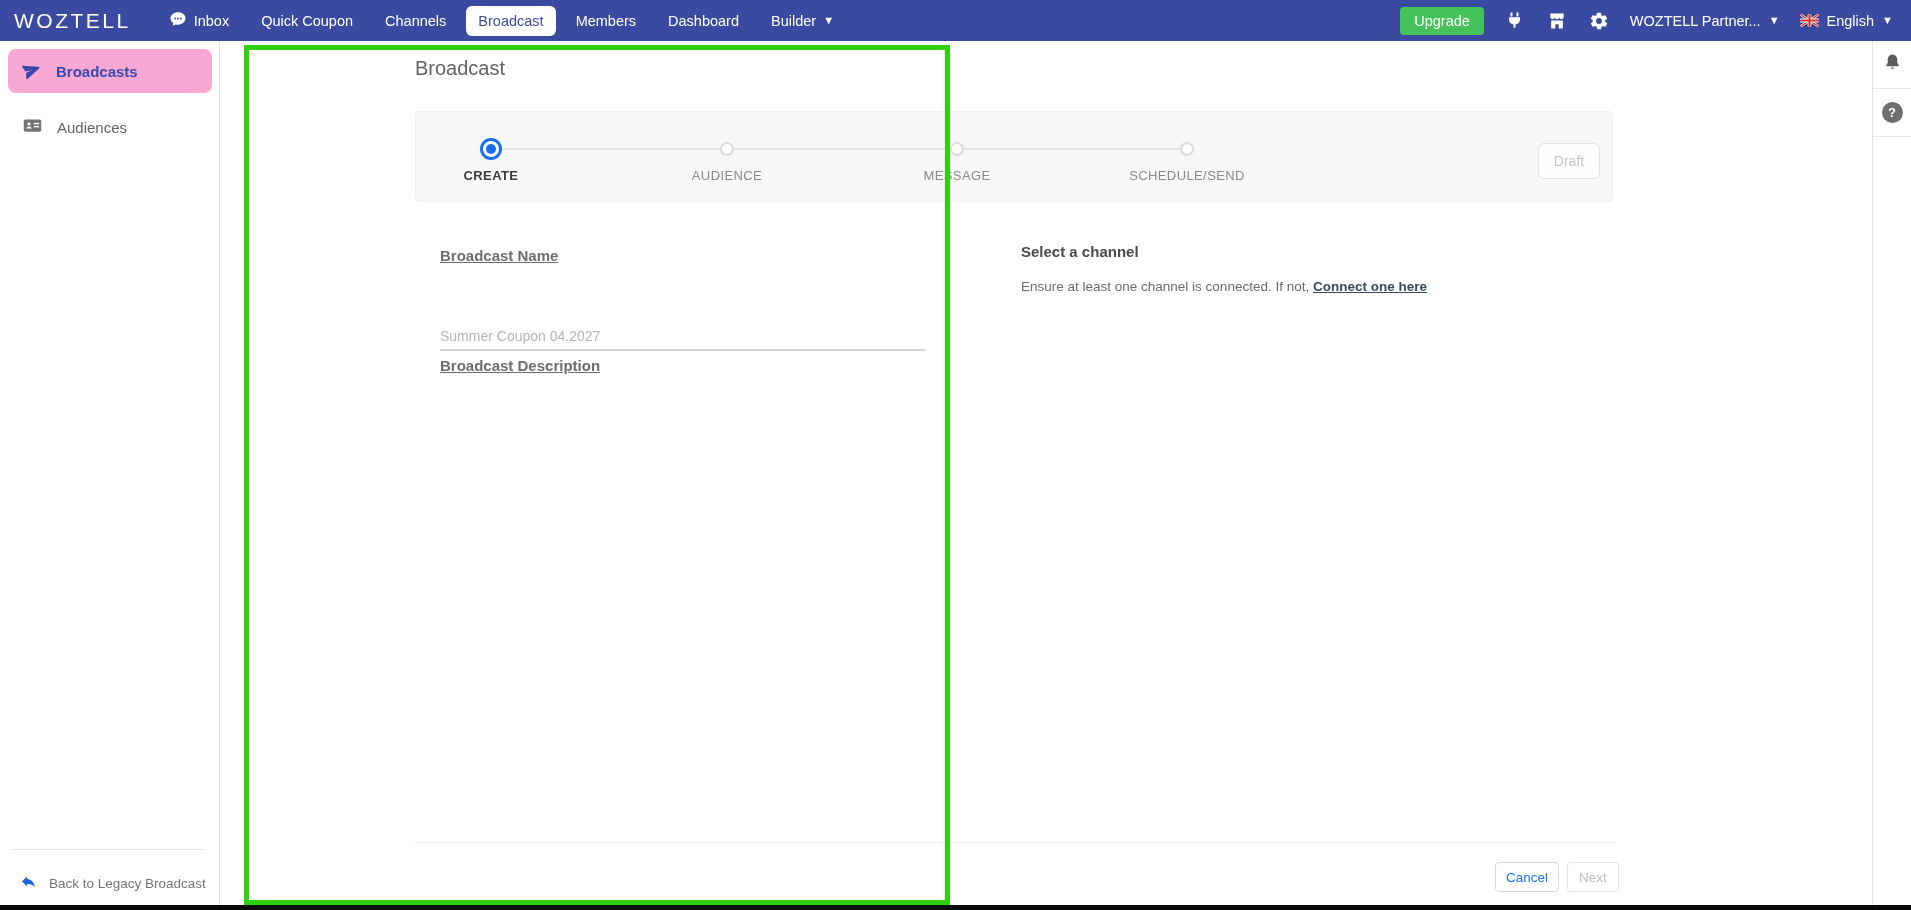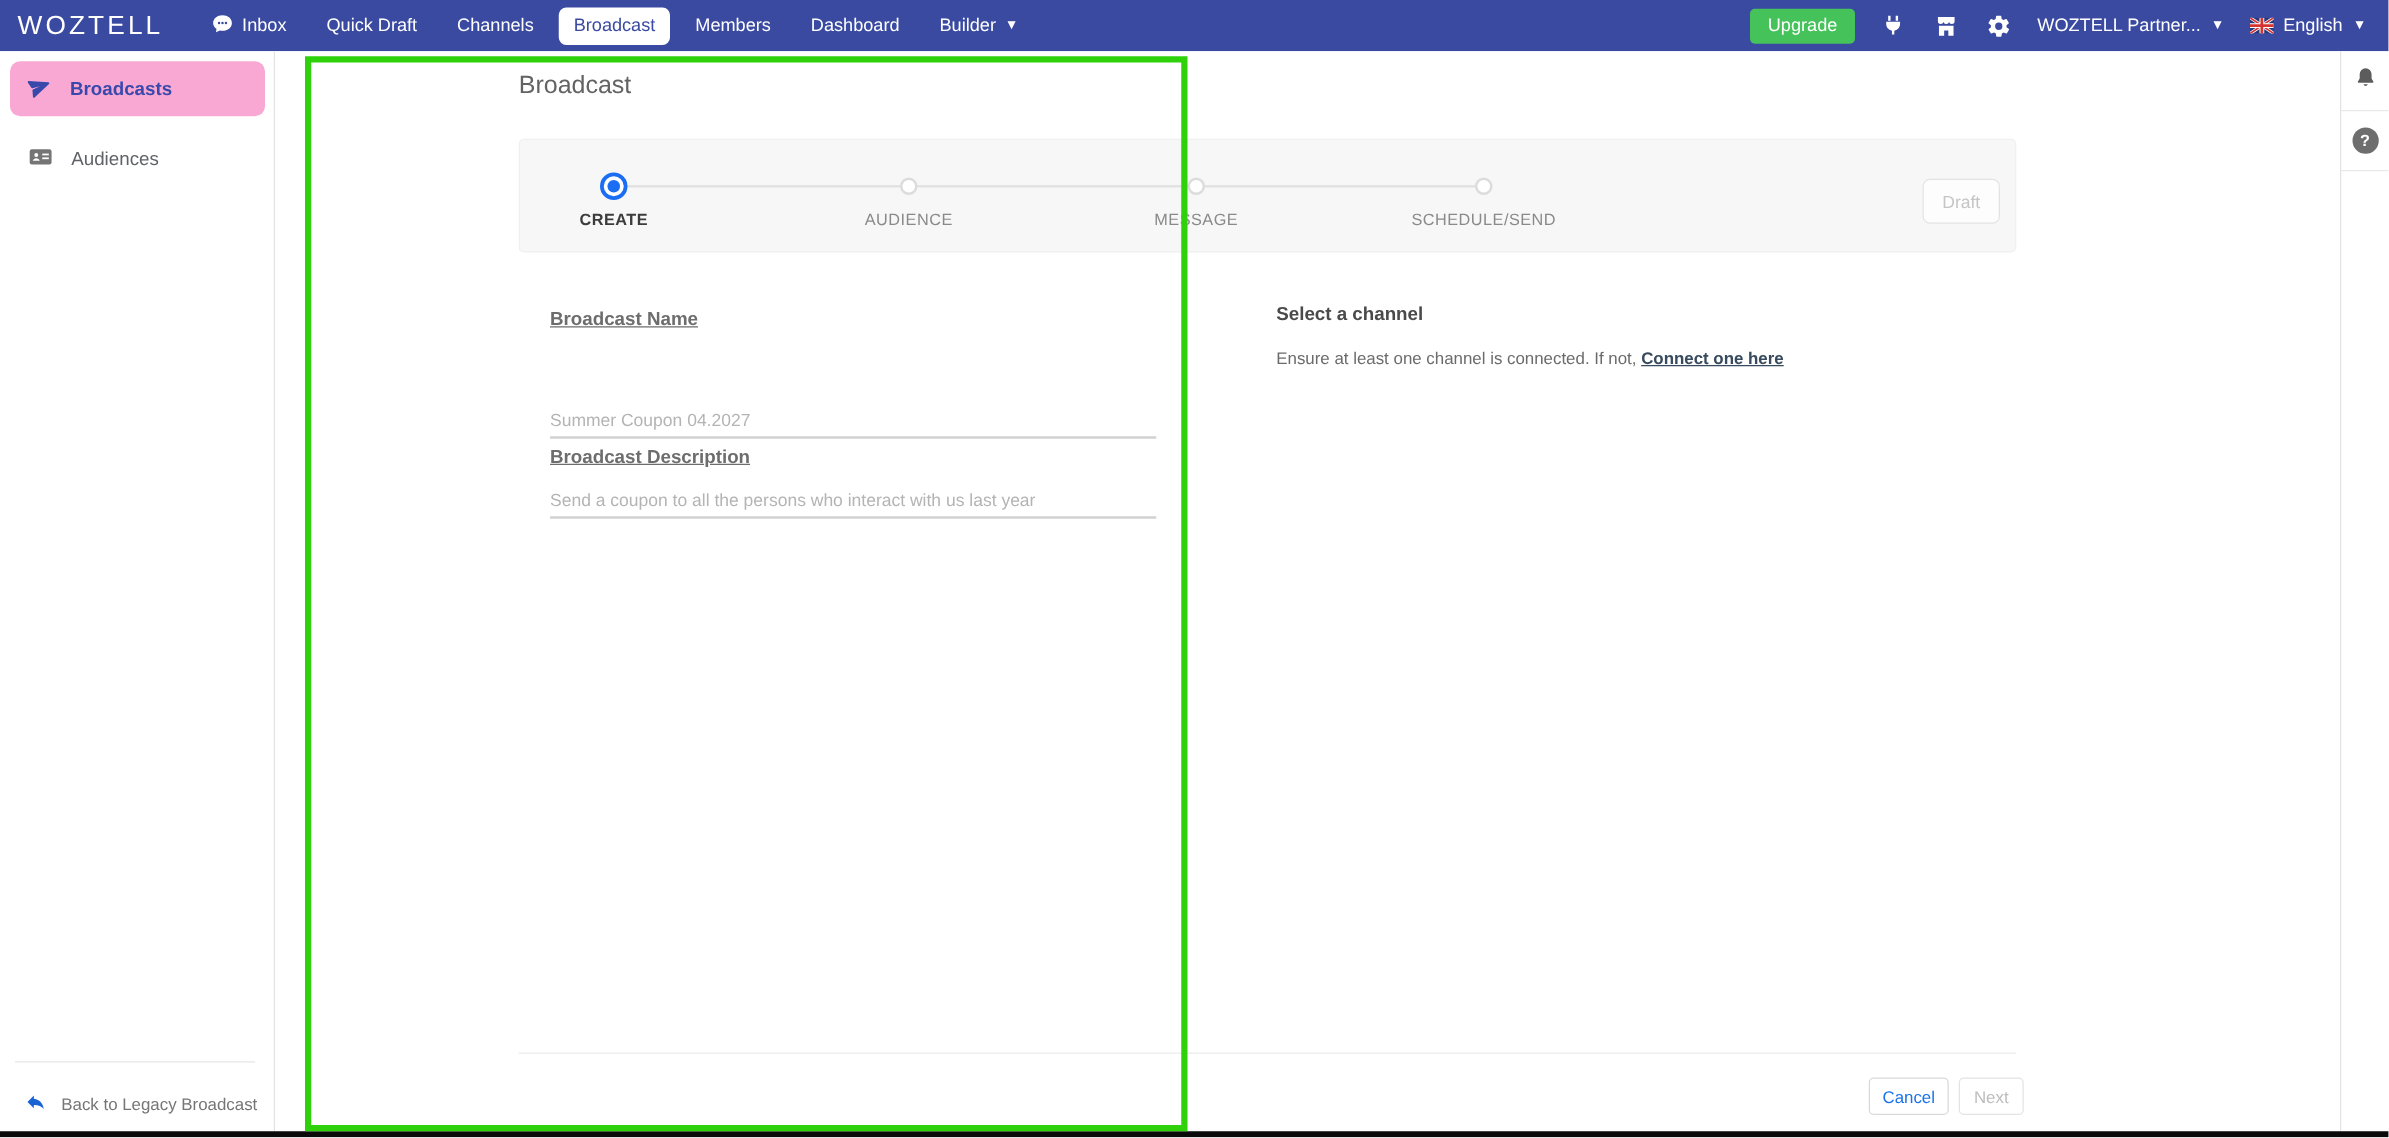--- a/index.html
+++ b/index.html
@@ -102,21 +102,21 @@
           <svg width="18" height="18" viewBox="0 0 24 24">
               <path fill="#ffffff" d="M12 3C6.5 3 2 6.6 2 11.1c0 2.5 1.4 4.8 3.6 6.3L5 21l4.2-1.8c.9.2 1.8.3 2.8.3 5.5 0 10-3.6 10-8.4S17.5 3 12 3z"></path>
               <circle cx="8.3" cy="11.2" r="1.3" fill="#3a4aa0"></circle>
               <circle cx="12" cy="11.2" r="1.3" fill="#3a4aa0"></circle>
               <circle cx="15.7" cy="11.2" r="1.3" fill="#3a4aa0"></circle>
             </svg>
         </span>
         <span>Inbox</span>
       </div>
       <div class="nav-item">
-        <span>Quick Draft</span>
+        <span>Quick Coupon</span>
       </div>
       <div class="nav-item">
         <span>Channels</span>
       </div>
       <div class="nav-item active">
         <span>Broadcast</span>
       </div>
       <div class="nav-item">
         <span>Members</span>
       </div>
@@ -235,21 +235,20 @@
       <div class="step-label" style="left:451px;">MESSAGE</div>
       <div class="step-label" style="left:681px;">SCHEDULE/SEND</div>
 
       <div class="draft-badge">Draft</div>
     </div>
 
     <div class="field-label" style="left:220px; top:206px;">Broadcast Name</div>
     <input class="line-input" style="left: 220px; top: 238px; margin-top: 44px;" type="text" placeholder="Summer Coupon 04.2027">
 
     <div class="field-label" style="left:220px; top:316px;">Broadcast Description</div>
-    <input class="line-input" style="left: 220px; top: 346px;" type="text" placeholder="Send a coupon to all the persons who interact with us last year">
 
     <div class="channel-title">Select a channel</div>
     <div class="channel-helper">
       <span>Ensure at least one channel is connected. If not, </span><span class="channel-link">Connect one here</span>
     </div>
 
 
     <div class="footer-divider"></div>
     <button class="btn btn-cancel">Cancel</button>
     <button class="btn btn-next">Next</button>

